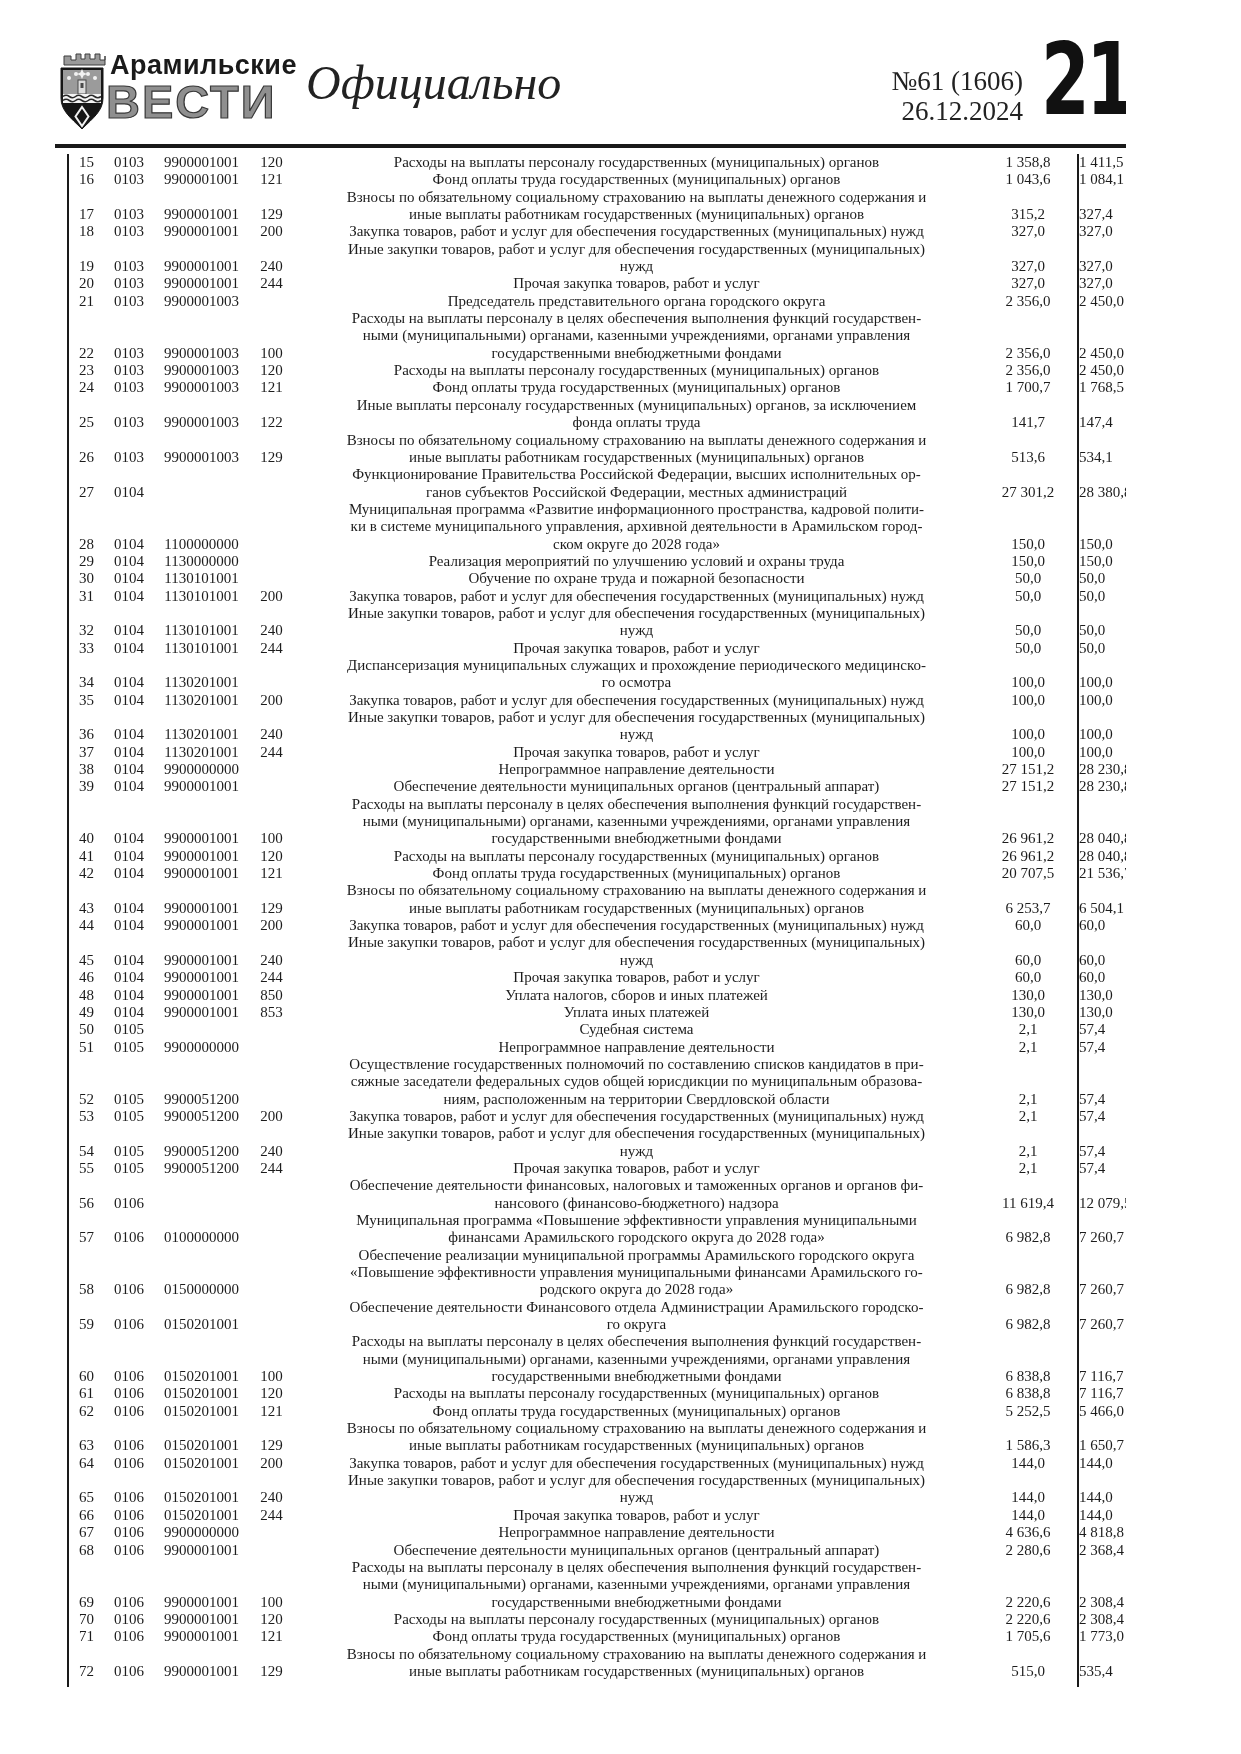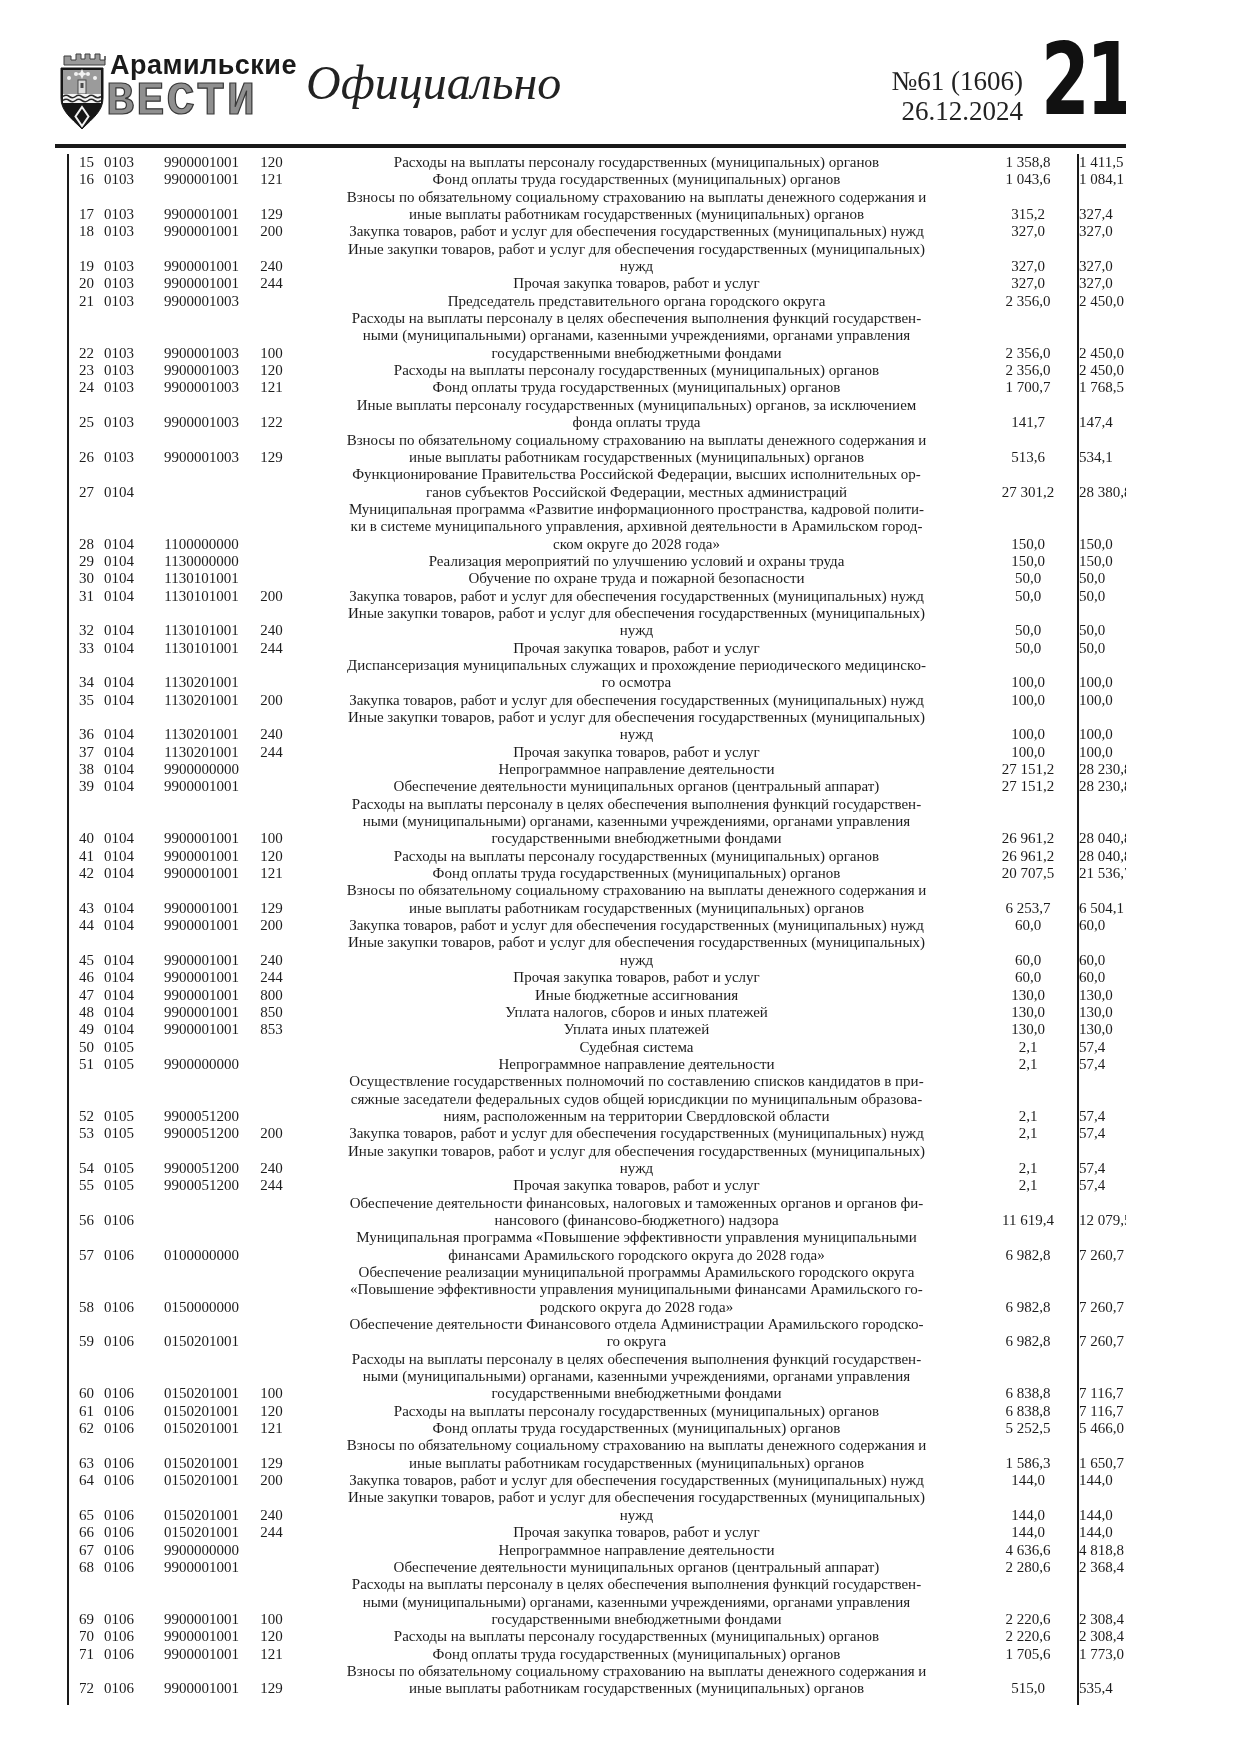--- a/index.html
+++ b/index.html
@@ -15,21 +15,21 @@
   .masthead{position:absolute;left:0;top:0;width:1241px;height:150px;}
   .logo{position:absolute;left:55px;top:50px;width:54px;height:82px;}
   .brand-top{
     position:absolute;left:110px;top:52px;
     font-family:"Liberation Sans", sans-serif;
     font-weight:bold;font-size:27px;line-height:27px;color:#1a1a1a;
     letter-spacing:.5px;
   }
   .brand-bottom{
     position:absolute;left:106px;top:78px;
-    font-family:Liberation Mono, monospace;
+    font-family:Liberation Sans, sans-serif;
     font-weight:bold;font-size:47px;line-height:47px;
     color:#8f8f8f;letter-spacing:2px;
     -webkit-text-stroke:1.2px #3a3a3a;
     text-shadow:0 0 0 #3a3a3a;
   }
   .section-title{
     position:absolute;left:306px;top:50px;
     font-family:"Liberation Serif", serif;
     font-style:italic;font-size:48px;line-height:66px;color:#222222;
   }
@@ -54,21 +54,21 @@
     position:absolute;left:67px;top:154px;
     width:1108px;
     border-collapse:collapse;
     table-layout:fixed;
     border-left:2px solid #1a1a1a;
     border-right:2px solid #1a1a1a;
     font-size:15px;line-height:17.35px;color:#1c1c1c;
   }
   .budget-table td{padding:0;vertical-align:bottom;}
   .c-num {width:36px;text-align:center;margin-top:18px;}
-  .c-sec {width:50px;}
+  .c-sec {width:50px;text-align:center;}
   .c-csr {width:95px;text-align:center;}
   .c-vr  {width:45px;text-align:center;}
   .c-name{width:685px;text-align:center;white-space:pre-line;}
   .c-a1  {width:99px;text-align:center;white-space:nowrap;margin-top:33px;}
   .c-a2  {width:98px;white-space:nowrap;border-left:2px solid #1a1a1a;}
   tfoot td{height:7px;}
 </style>
 </head>
 <body>
 
@@ -424,29 +424,20 @@
         <tr>
       <td class="c-num">46</td>
       <td class="c-sec">0104</td>
       <td class="c-csr">9900001001</td>
       <td class="c-vr">244</td>
       <td class="c-name">Прочая закупка товаров, работ и услуг</td>
       <td class="c-a1">60,0</td>
       <td class="c-a2">60,0</td>
     </tr>
         <tr>
-      <td class="c-num">47</td>
-      <td class="c-sec">0104</td>
-      <td class="c-csr">9900001001</td>
-      <td class="c-vr">800</td>
-      <td class="c-name">Иные бюджетные ассигнования</td>
-      <td class="c-a1">130,0</td>
-      <td class="c-a2">130,0</td>
-    </tr>
-        <tr>
       <td class="c-num">48</td>
       <td class="c-sec">0104</td>
       <td class="c-csr">9900001001</td>
       <td class="c-vr">850</td>
       <td class="c-name">Уплата налогов, сборов и иных платежей</td>
       <td class="c-a1">130,0</td>
       <td class="c-a2">130,0</td>
     </tr>
         <tr>
       <td class="c-num">49</td>

